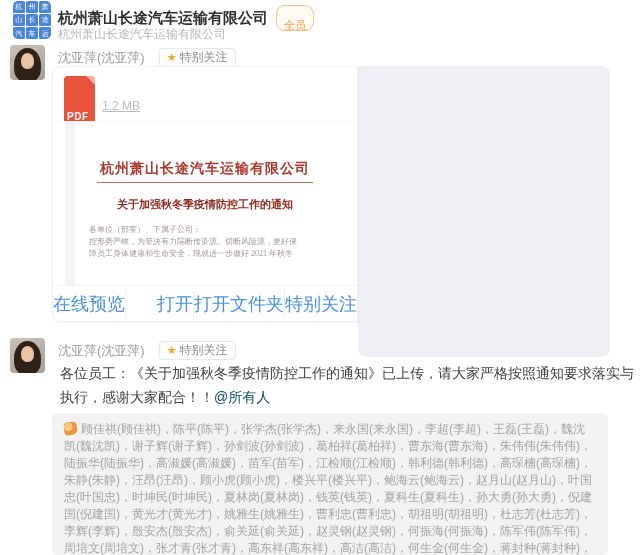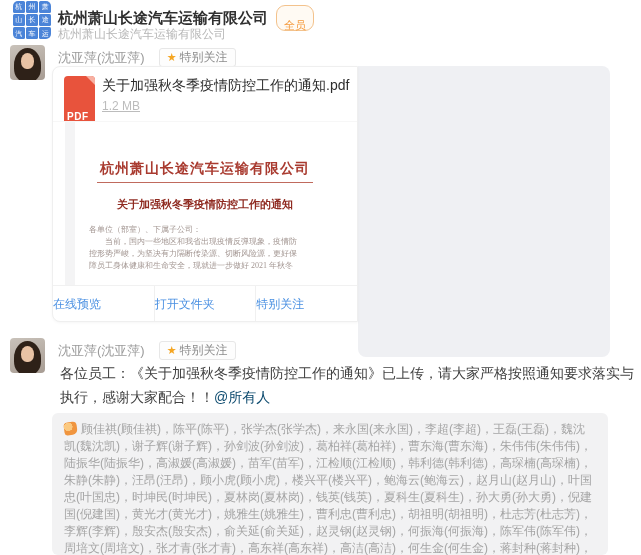--- a/index.html
+++ b/index.html
@@ -87,21 +87,21 @@
   .doc-rule { width:216px; height:1px; background:#c06a5d; margin:4px auto 0; }
   .doc-title {
     margin-top:14px; text-align:center; color:#8f2a20; font-weight:bold; font-size:11px;
     font-family:Liberation Serif, serif;
   }
   .doc-body { margin:12px 34px 0 36px; color:#a39692; font-size:8px; line-height:12px;
     font-family:"Liberation Serif","DejaVu Serif",serif; }
 
   .actions { display:flex; height:36px; border-top:1px solid #f1f1f1; align-items:center; }
   .action-btn {
-    flex:1; text-align:left; font-size:12px; color:#4a90e2; cursor:pointer;
+    flex:1; text-align:right; font-size:18px; color:#4a90e2; cursor:pointer;
     line-height:36px; white-space:nowrap;
   }
   .action-btn + .action-btn { border-left:1px solid #f0f0f0; }
 
   
   .msg-text {
     position:absolute; left:60px; top:361px; width:580px;
     font-size:14px; line-height:24px; color:#3f3f3f;
   }
   .mention { color:#0c4a6e; cursor:pointer; }
@@ -149,39 +149,38 @@
   </span>
 </div>
 
 <div class="gray-panel"></div>
 
 <div class="file-card">
   <div class="file-row">
     <div class="pdf-icon">
       <b>PDF</b>
     </div>
-    <div class="file-name">关于加强秋冬季疫情防控工作的通知.pdf</div>
     <div class="file-size">1.2 MB</div>
   </div>
 
   <div class="preview">
     <div class="gutter"></div>
     <div class="doc-company">杭州萧山长途汽车运输有限公司</div>
     <div class="doc-rule"></div>
     <div class="doc-title">关于加强秋冬季疫情防控工作的通知</div>
     <div class="doc-body">
       <div>各单位（部室）、下属子公司：</div>
-      <div>　　当前，国内一些地区和我省出现疫情反弹现象，疫情防</div>
       <div>控形势严峻，为坚决有力隔断传染源、切断风险源，更好保</div>
       <div>障员工身体健康和生命安全，现就进一步做好 2021 年秋冬</div>
     </div>
   </div>
 
   <div class="actions">
     <div class="action-btn">在线预览</div>
+    <div class="action-btn">打开</div>
     <div class="action-btn">打开文件夹</div>
     <div class="action-btn">特别关注</div>
   </div>
 </div>
 
 <div class="avatar" style="top:338px;"></div>
 <div class="sender-row" style="top:341px;">
   <span class="sender-name">沈亚萍(沈亚萍)</span>
   <span class="badge-follow">
     <span class="star">★</span>

